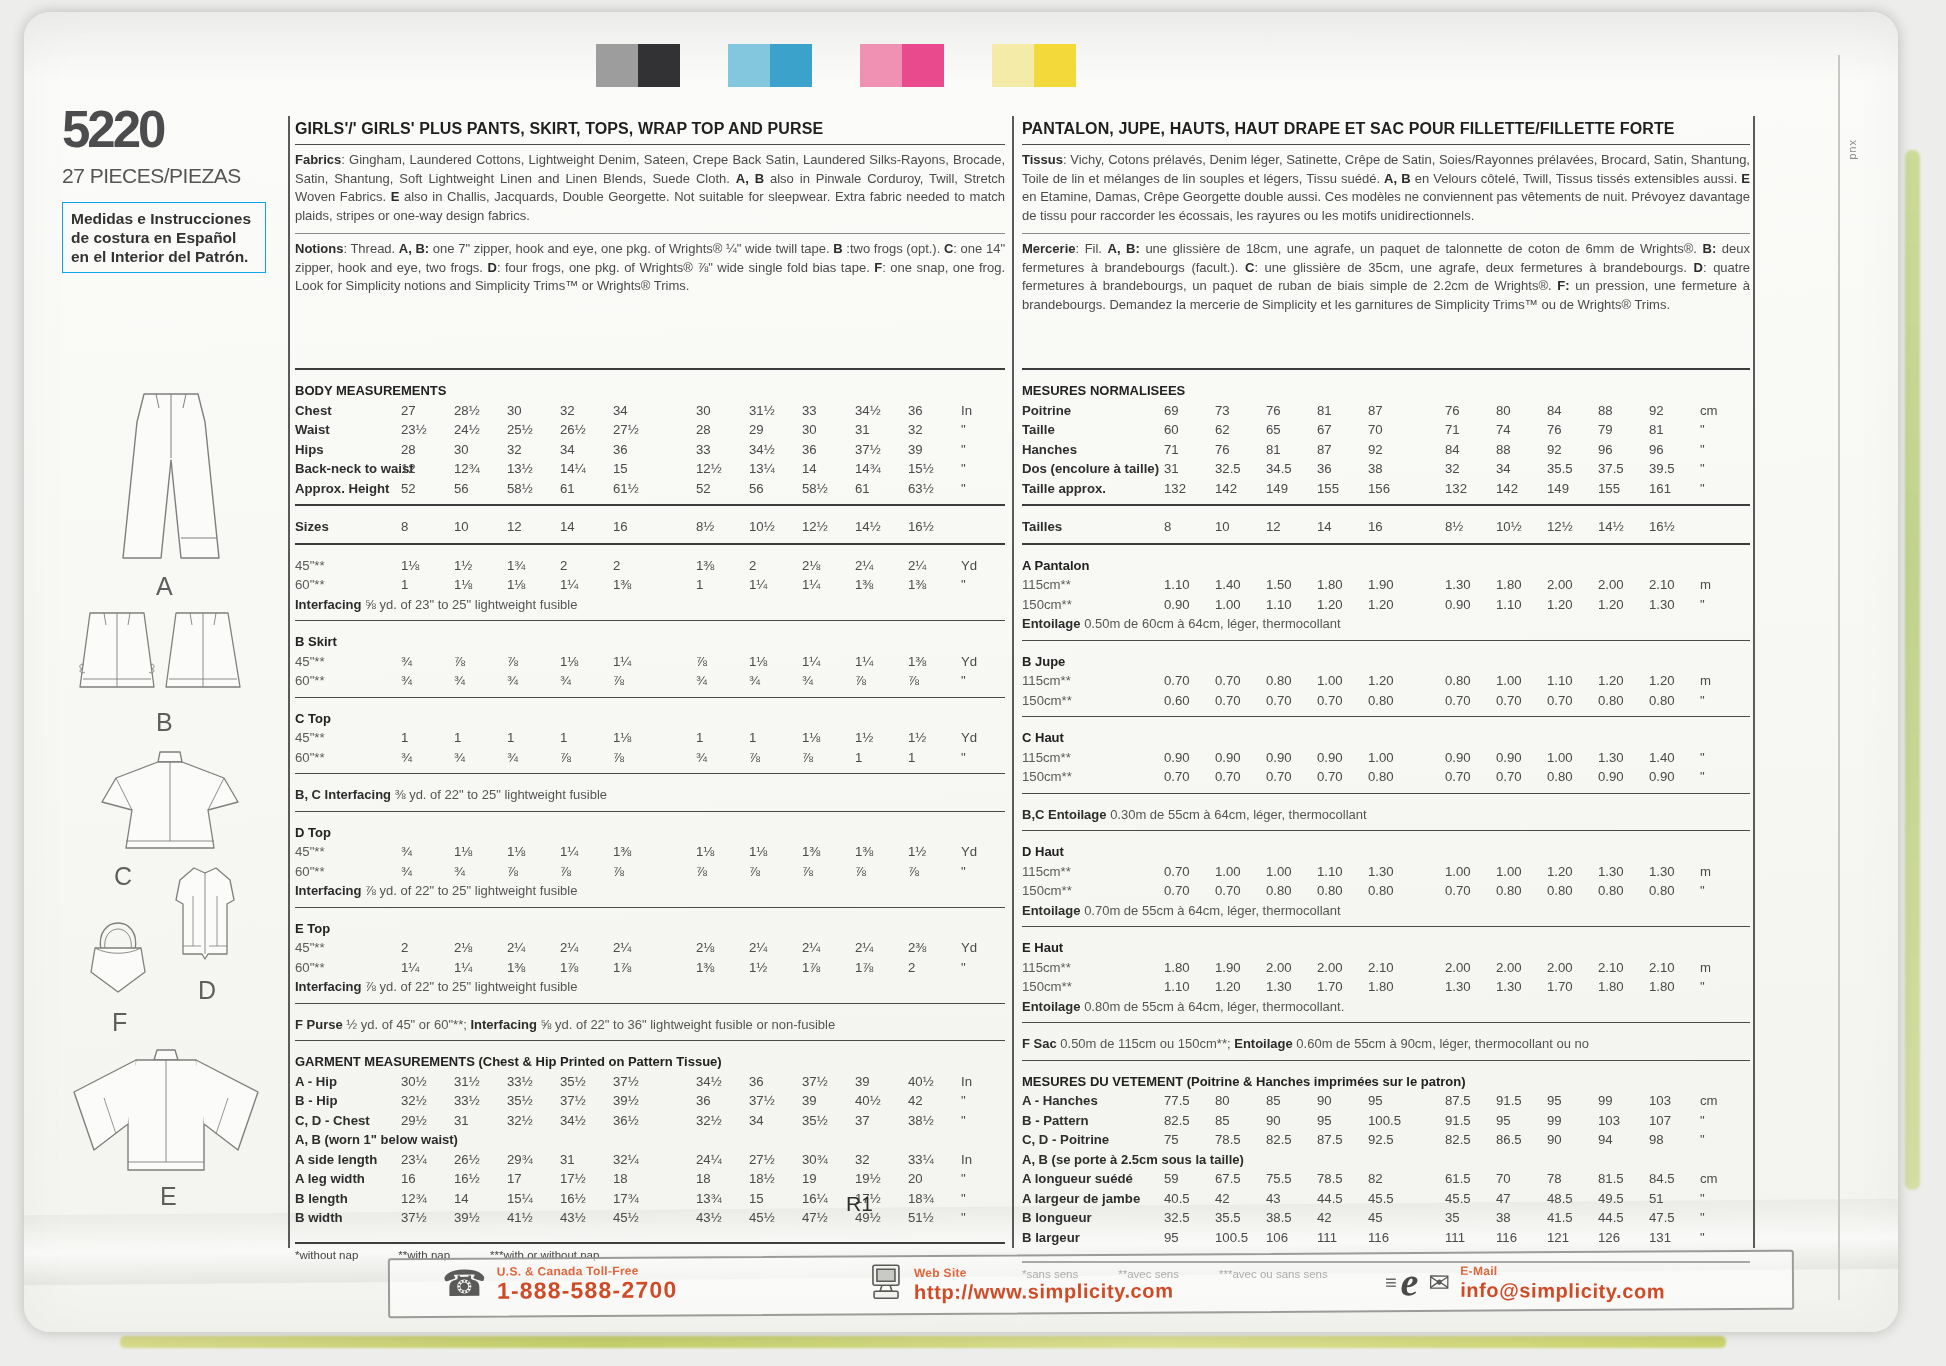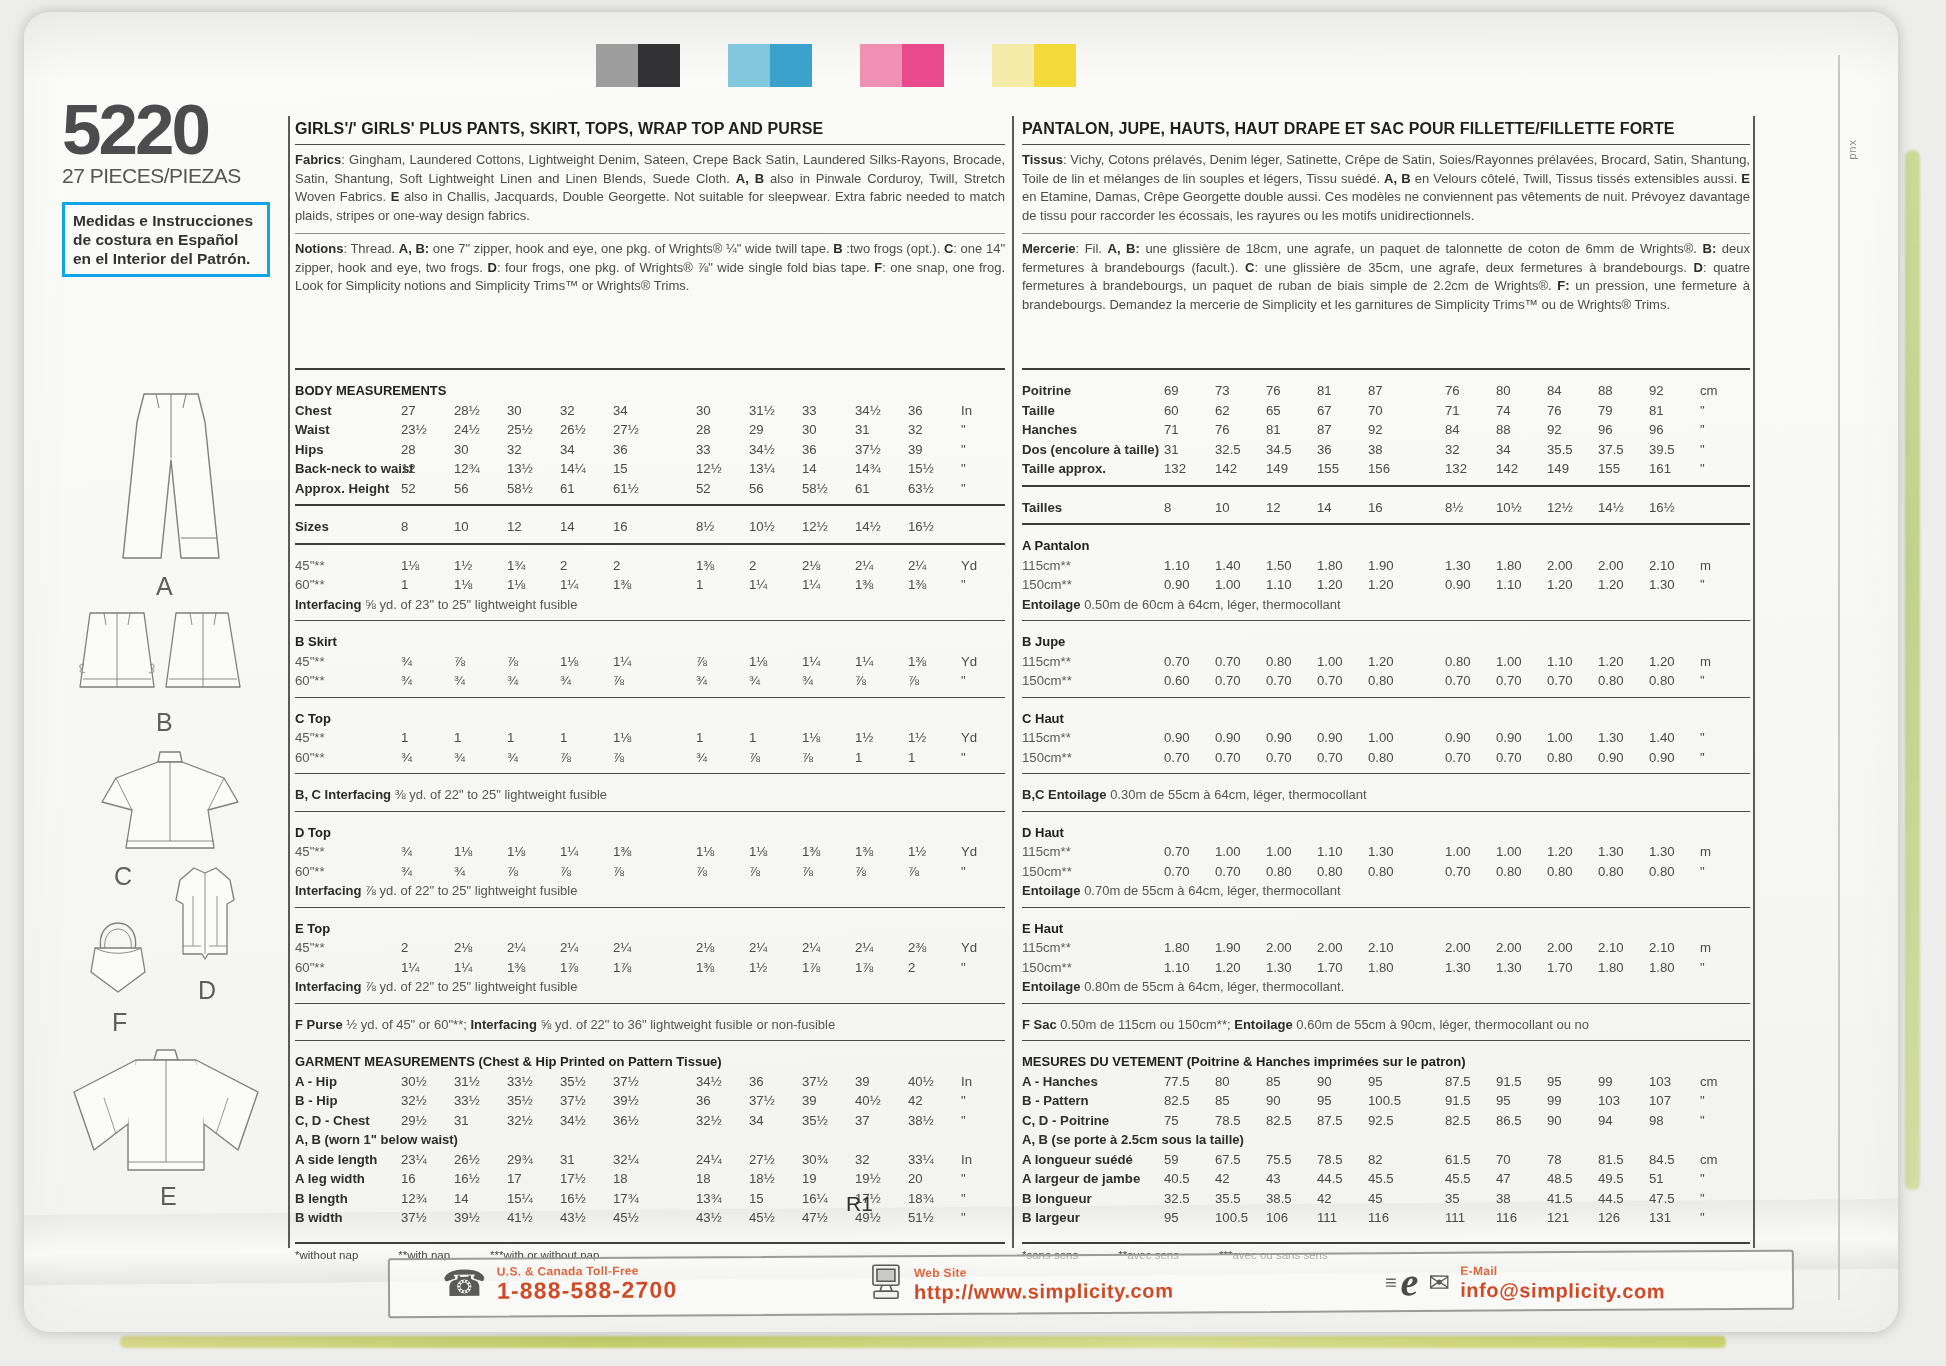--- a/index.html
+++ b/index.html
@@ -23,23 +23,23 @@
   .swpair span{width:42px; height:43px; display:block;}
 
   
   .vrule{position:absolute; top:116px; height:1132px; width:1.5px; background:#5a5a5a;}
   .vrule.v1{left:288px;} .vrule.v2{left:1012px;} .vrule.v3{left:1753px;}
   .fold-line{position:absolute; left:1838px; top:55px; height:1245px; width:2px; background:#c7c7c4;}
   .side-text{position:absolute; left:1848px; top:140px; writing-mode:vertical-rl; font-size:11px; color:#8a8a88; letter-spacing:1px;}
 
   
   .left-col{position:absolute; left:62px; top:100px; width:226px; height:1150px;}
-  .pattern-number{font-size:71px; font-weight:bold; letter-spacing:-3px; color:#4c4c4e; line-height:60px;}
+  .pattern-number{font-size:51px; font-weight:bold; letter-spacing:-3px; color:#4c4c4e; line-height:60px;}
   .pieces{font-size:21px; color:#555; margin-top:4px; letter-spacing:-0.5px;}
-  .es-box{border:3px solid #0ea5e9; width:186px; padding:6px 8px; margin-top:14px;
+  .es-box{border:1px solid #0ea5e9; width:186px; padding:6px 8px; margin-top:14px;
           font-size:15.5px; font-weight:bold; color:#333; line-height:19px;}
   .fig{position:absolute;}
   .fig svg{display:block;}
   .fig-label{position:absolute; font-size:25px; color:#5e5e5e;}
 
   
   .col{position:absolute; top:118px; color:#333;}
   .col.english{left:295px; width:710px;}
   .col.french{left:1022px; width:728px;}
   .para-zone{height:250px; overflow:hidden;}
@@ -563,20 +563,21 @@
   </div>
 
   <div class="col french">
     <div class="para-zone">
       <div class="col-title">PANTALON, JUPE, HAUTS, HAUT DRAPE ET SAC POUR FILLETTE/FILLETTE FORTE</div>
       <p class="para"><span class="b">Tissus</span><span>: Vichy, Cotons prélavés, Denim léger, Satinette, Crêpe de Satin, Soies/Rayonnes prélavées, Brocard, Satin, Shantung, Toile de lin et mélanges de lin souples et légers, Tissu suédé. </span><span class="b">A, B</span><span> en Velours côtelé, Twill, Tissus tissés extensibles aussi. </span><span class="b">E</span><span> en Etamine, Damas, Crêpe Georgette double aussi. Ces modèles ne conviennent pas vêtements de nuit. Prévoyez davantage de tissu pour raccorder les écossais, les rayures ou les motifs unidirectionnels.</span></p>
       <p class="para"><span class="b">Mercerie</span><span>: Fil. </span><span class="b">A, B:</span><span> une glissière de 18cm, une agrafe, un paquet de talonnette de coton de 6mm de Wrights®. </span><span class="b">B:</span><span> deux fermetures à brandebourgs (facult.). </span><span class="b">C</span><span>: une glissière de 35cm, une agrafe, deux fermetures à brandebourgs. </span><span class="b">D</span><span>: quatre fermetures à brandebourgs, un paquet de ruban de biais simple de 2.2cm de Wrights®. </span><span class="b">F:</span><span> un pression, une fermeture à brandebourgs. Demandez la mercerie de Simplicity et les garnitures de Simplicity Trims™ ou de Wrights® Trims.</span></p>
     </div>
     <div class="tables">
         <div class="t-section thick">
+          <div class="t-head">MESURES NORMALISEES</div>
           <div class="t-row">
             <span class="t-label">Poitrine</span>
             <span class="t-cell">69</span>
             <span class="t-cell">73</span>
             <span class="t-cell">76</span>
             <span class="t-cell">81</span>
             <span class="t-cell">87</span>
             <span class="t-cell grp2">76</span>
             <span class="t-cell">80</span>
             <span class="t-cell">84</span>

